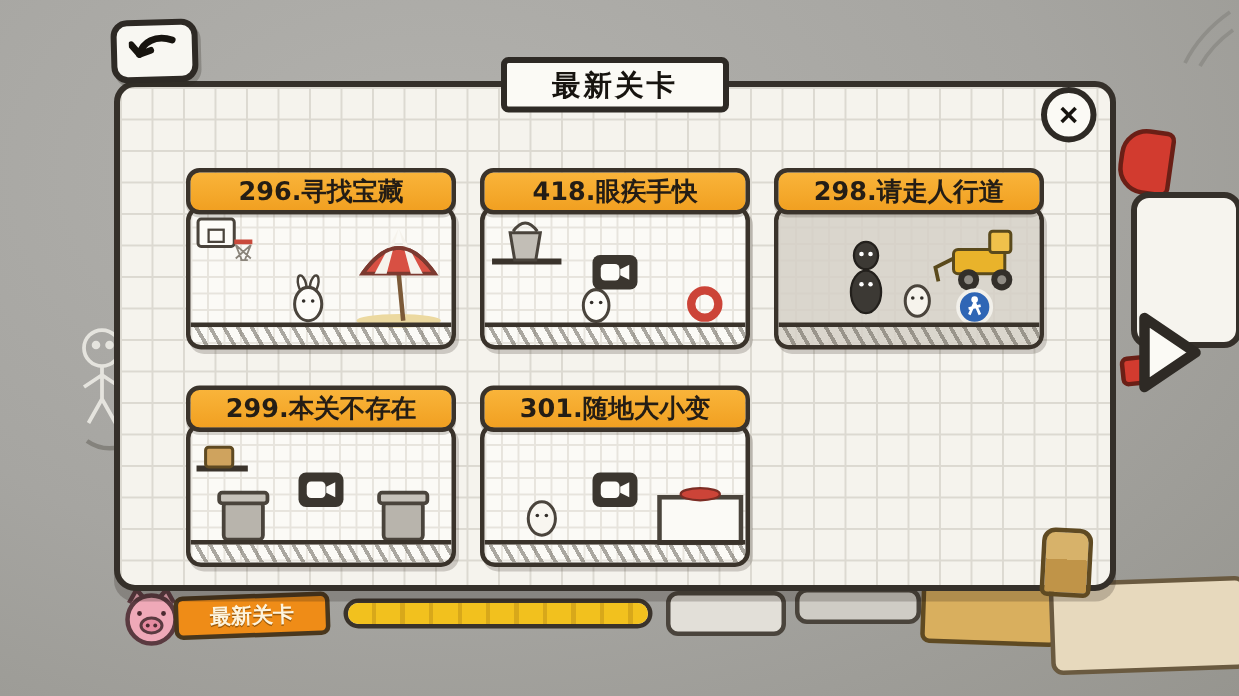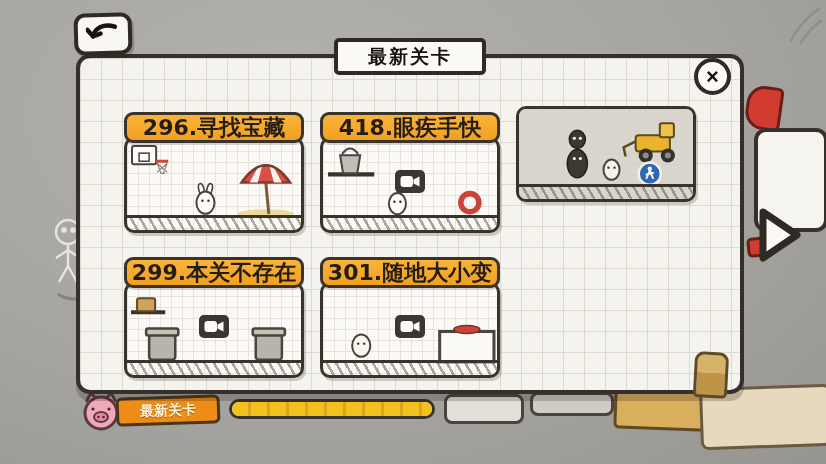--- a/index.html
+++ b/index.html
@@ -64,21 +64,21 @@
     background:#fbfaf5; border:4px solid #2e2a25; border-radius:50%;
     display:flex; align-items:center; justify-content:center;
     font-size:22px; font-weight:bold; color:#17140f; cursor:pointer; line-height:1; }
 
   .cards { position:absolute; left:0; right:0; top:54px; display:grid;
     grid-template-columns:repeat(3,180px); gap:24px 16px; justify-content:center; }
   .card { position:relative; width:180px; cursor:pointer; }
   .card-header { position:relative; z-index:2; height:31px;
     background:linear-gradient(#f9b43a,#f1a021); border:3.5px solid #3a332b; border-radius:9px;
     display:flex; align-items:center; justify-content:center;
-    font-size:22px; font-weight:bold; color:#241d15; white-space:nowrap;
+    font-size:17px; font-weight:bold; color:#241d15; white-space:nowrap;
     box-shadow:0 2px 0 rgba(60,50,40,.2); }
   .thumb { position:relative; z-index:1; margin-top:-6px; height:96px;
     background-color:#fbfaf6;
     background-image:linear-gradient(#e7e4dd 1px,transparent 1px),
                      linear-gradient(90deg,#e7e4dd 1px,transparent 1px);
     background-size:11px 11px;
     border:3.5px solid #3a332b; border-radius:10px; overflow:hidden;
     box-shadow:2px 3px 0 rgba(60,50,40,.22); }
   .scene { position:absolute; inset:0; width:100%; height:100%; }
   .ground { position:absolute; left:0; right:0; bottom:0; height:15px;
@@ -210,20 +210,21 @@
           <div class="cam">
             <svg width="20" height="13" viewBox="0 0 20 13">
                 <rect x="0.5" y="1" width="12.5" height="11" rx="3" fill="#fdfcf8"></rect>
                 <path d="M13.5 4.5 L19.5 1.5 V11.5 L13.5 8.5 Z" fill="#fdfcf8"></path>
               </svg>
           </div>
         </div>
       </div>
 
       <div class="card">
+        <div class="card-header">298.请走人行道</div>
         <div class="thumb">
           <svg class="scene" viewBox="0 0 173 89" preserveAspectRatio="none">
             <rect x="0" y="0" width="173" height="89" fill="#d3cfc6" opacity="0.85"></rect>
             <g>
               <rect x="116" y="26" width="34" height="16" rx="3" fill="#e9b32b" stroke="#5a4a1c" stroke-width="2"></rect>
               <rect x="140" y="14" width="14" height="14" rx="2" fill="#f0c14b" stroke="#5a4a1c" stroke-width="2"></rect>
               <path d="M116 32 l-12 6 l2 9" fill="none" stroke="#5a4a1c" stroke-width="2.5"></path>
               <circle cx="126" cy="46" r="7" fill="#332f2a"></circle>
                 <circle cx="126" cy="46" r="3" fill="#8f8b84"></circle>
               <circle cx="148" cy="46" r="7" fill="#332f2a"></circle>

